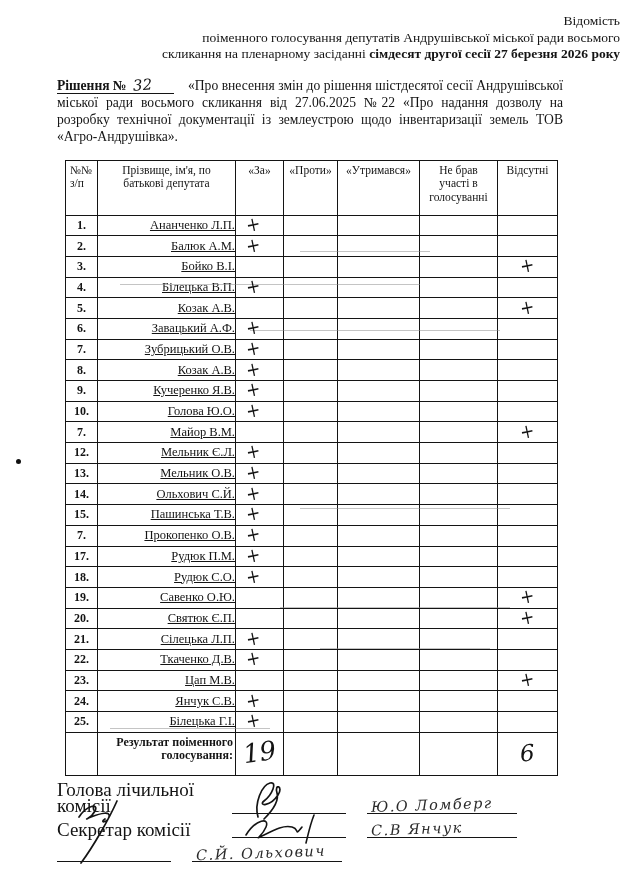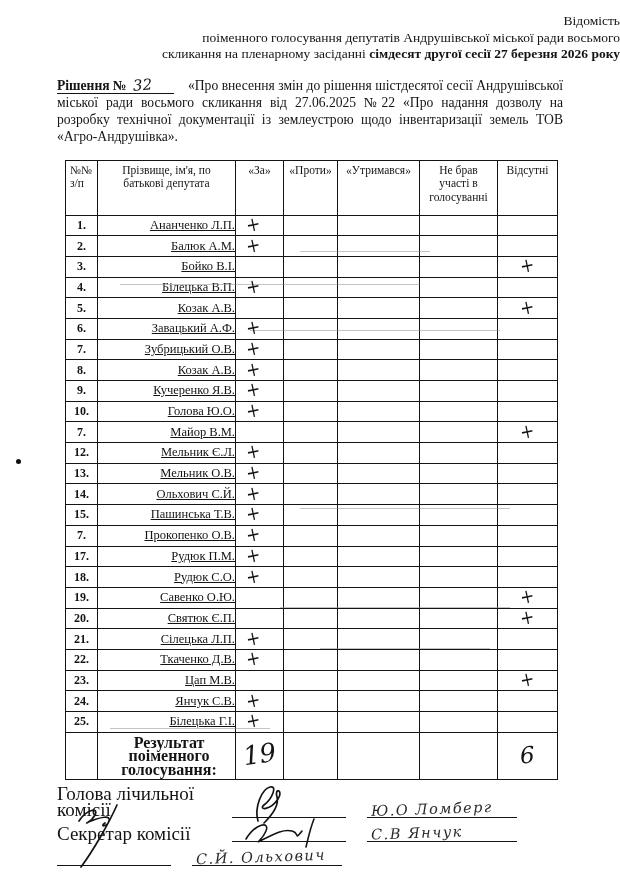--- a/index.html
+++ b/index.html
@@ -51,22 +51,22 @@
   td.num  { font-weight:bold; text-align:center; font-size:12px; }
   td.name { text-align:right; padding-left:7px;text-decoration:underline; }
   td.mark { text-align:center; }
   td.mark .glyph {
     display:inline-block; font-family:"DejaVu Serif", serif;
     font-size:17px; line-height:14px; transform:rotate(-12deg) scaleY(1.15);
   }
   td.mark-za { padding-right:12px; }
   tr.result-row td { height:36px; }
   td.result-label {
-    font-weight:bold; font-size:16px; line-height:13.5px;
-    padding:3px 2px 3px 7px; text-align:center; vertical-align:top;
+    font-weight:bold; font-size:12px; line-height:13.5px;
+    padding:3px 2px 3px 7px; text-align:right; vertical-align:top;
   }
   .hw-result {
     display:inline-block; font-family:"DejaVu Serif", serif; font-style:italic;
     font-size:26px; transform:rotate(-8deg); line-height:20px;
   }
   .hw-result.small { font-size:23px; transform:rotate(-4deg); }
 
   
   .sig-block { margin:15px 0 0 57px; }
   .sig-row { display:flex; align-items:flex-end; height:23px; margin-bottom:1px; }

